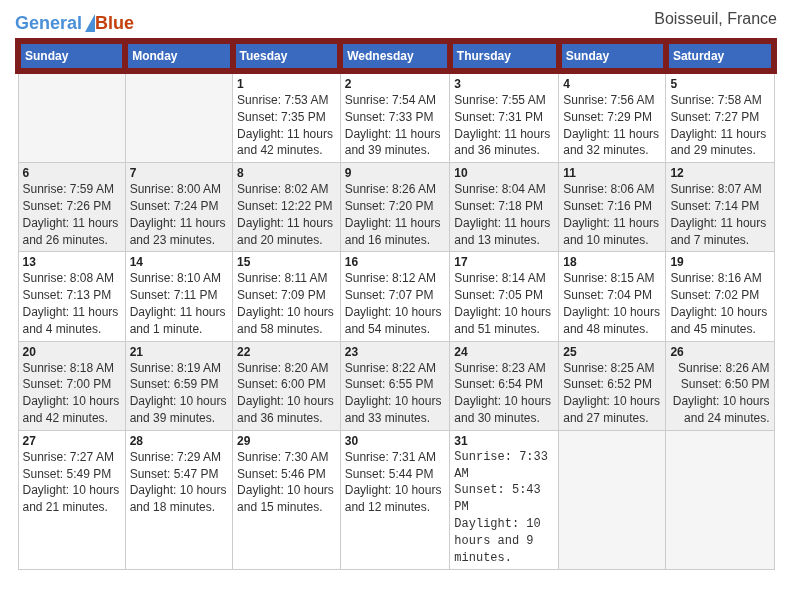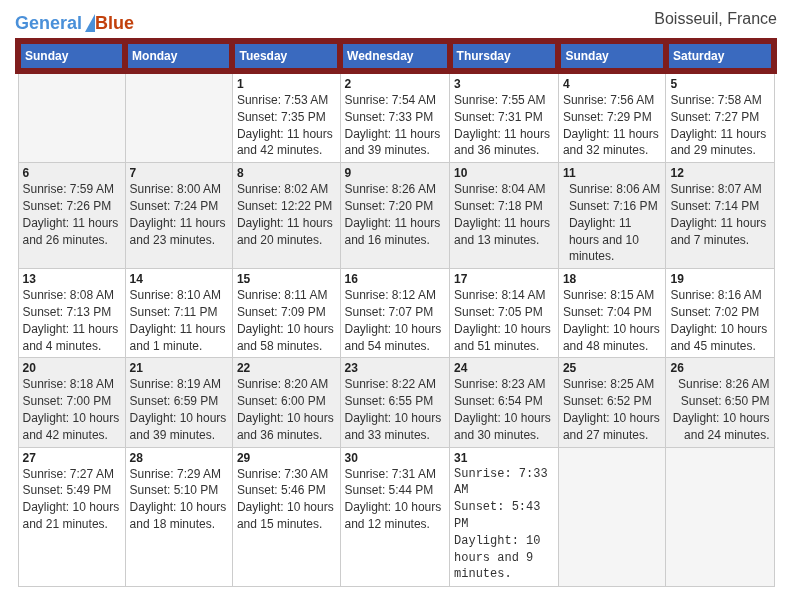--- a/index.html
+++ b/index.html
@@ -198,21 +198,21 @@
 Daylight: 11 hours and 16 minutes.</div>
           </td>
           <td>
             <span class="day-num">10</span>
             <div class="day-info" style="white-space: pre-line;">Sunrise: 8:04 AM
 Sunset: 7:18 PM
 Daylight: 11 hours and 13 minutes.</div>
           </td>
           <td>
             <span class="day-num">11</span>
-            <div class="day-info" style="white-space: pre-line; margin-left: 6px;">Sunrise: 8:06 AM
+            <div class="day-info" style="white-space: pre-line;">Sunrise: 8:06 AM
 Sunset: 7:16 PM
 Daylight: 11 hours and 10 minutes.</div>
           </td>
           <td>
             <span class="day-num">12</span>
             <div class="day-info" style="white-space: pre-line;">Sunrise: 8:07 AM
 Sunset: 7:14 PM
 Daylight: 11 hours and 7 minutes.</div>
           </td>
         </tr>
@@ -307,21 +307,21 @@
         <tr>
           <td>
             <span class="day-num">27</span>
             <div class="day-info" style="white-space: pre-line;">Sunrise: 7:27 AM
 Sunset: 5:49 PM
 Daylight: 10 hours and 21 minutes.</div>
           </td>
           <td>
             <span class="day-num">28</span>
             <div class="day-info" style="white-space: pre-line;">Sunrise: 7:29 AM
-Sunset: 5:10 PM
+Sunset: 5:47 PM
 Daylight: 10 hours and 18 minutes.</div>
           </td>
           <td>
             <span class="day-num">29</span>
             <div class="day-info" style="white-space: pre-line;">Sunrise: 7:30 AM
 Sunset: 5:46 PM
 Daylight: 10 hours and 15 minutes.</div>
           </td>
           <td>
             <span class="day-num">30</span>

